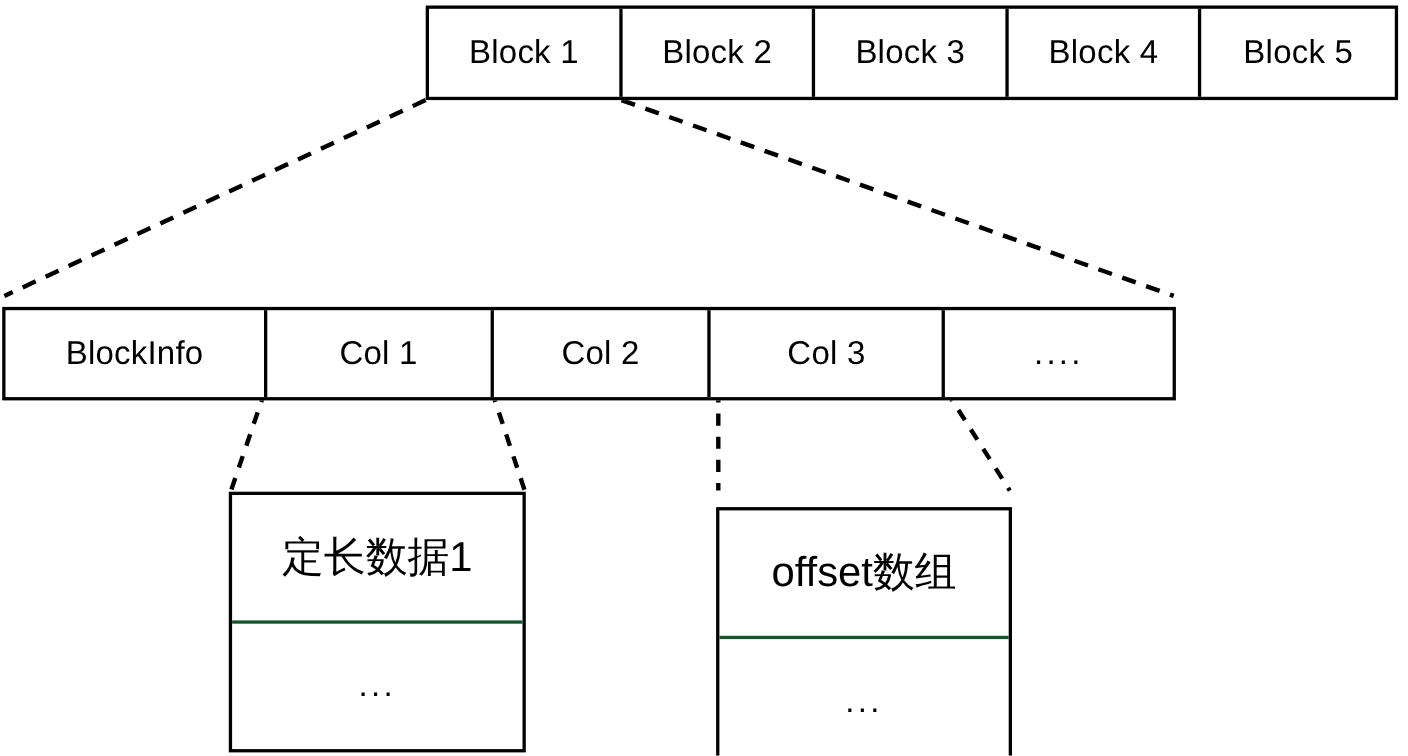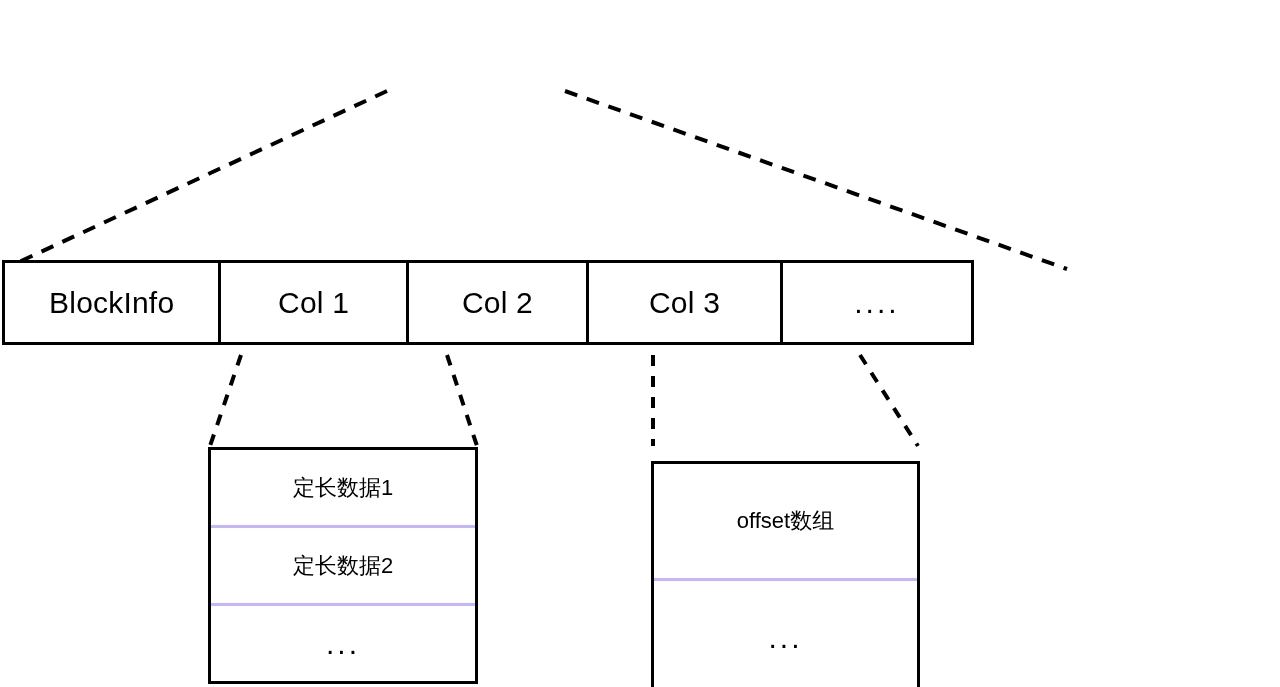--- a/index.html
+++ b/index.html
@@ -42,22 +42,22 @@
     left: 387px;
     top: 5px;
     width: 884px;
     height: 86px;
   }
   #block-strip .cell { width: 176.8px; }
 
   
   #blockinfo-strip {
     left: 2px;
-    top: 260px;
-    width: 972px;
+    top: 279px;
+    width: 1067px;
     height: 85px;
   }
   #blockinfo-strip .cell.c0 { width: 239px; }
   #blockinfo-strip .cell.c1 { width: 207px; text-align: right; }
   #blockinfo-strip .cell.c2 { width: 199px; }
   #blockinfo-strip .cell.c3 { width: 214px; }
   #blockinfo-strip .cell.c4 { width: 208px; }
 
   
   .vtable {
@@ -67,22 +67,22 @@
     background: #ffffff;
     display: flex;
     flex-direction: column;
   }
   .vrow {
     box-sizing: border-box;
     flex: 1 1 0;
     display: flex;
     align-items: center;
     justify-content: center;
-    border-bottom: 3px solid #c4b5fd;
-    font-size: 22px;
+    border-bottom: 3px solid #14532d;
+    font-size: 38px;
     color: #000000;
     line-height: 1;
     white-space: nowrap;
   }
   .vrow:last-child { border-bottom: none; }
 
   #fixed-table {
     left: 208px;
     top: 447px;
     width: 270px;
@@ -130,32 +130,38 @@
 
   <svg id="connectors" viewBox="0 0 1280 687" xmlns="http://www.w3.org/2000/svg">
     <line class="dash" x1="387" y1="91" x2="4" y2="269"></line>
     <line class="dash" x1="565" y1="91" x2="1067" y2="269"></line>
     <line class="dash-thin" x1="241" y1="355" x2="210" y2="446"></line>
     <line class="dash-thin" x1="447" y1="355" x2="477" y2="446"></line>
     <line class="dash-thin" x1="653" y1="355" x2="653" y2="446"></line>
     <line class="dash-thin" x1="860" y1="355" x2="918" y2="446"></line>
   </svg>
 
+  <div class="row" id="block-strip">
+    <div class="cell">Block 1</div>
+    <div class="cell">Block 2</div>
+    <div class="cell">Block 3</div>
+    <div class="cell">Block 4</div>
+    <div class="cell">Block 5</div>
+  </div>
 
   <div class="row" id="blockinfo-strip">
     <div class="cell c0">BlockInfo</div>
     <div class="cell c1">Col 1</div>
     <div class="cell c2">Col 2</div>
     <div class="cell c3">Col 3</div>
     <div class="cell c4 dots">....</div>
   </div>
 
   <div class="vtable" id="fixed-table">
     <div class="vrow">定长数据1</div>
-    <div class="vrow">定长数据2</div>
     <div class="vrow dots">...</div>
   </div>
 
   <div class="vtable" id="var-table">
     <div class="vrow">offset数组</div>
     <div class="vrow dots">...</div>
   </div>
 
 </div>
 

